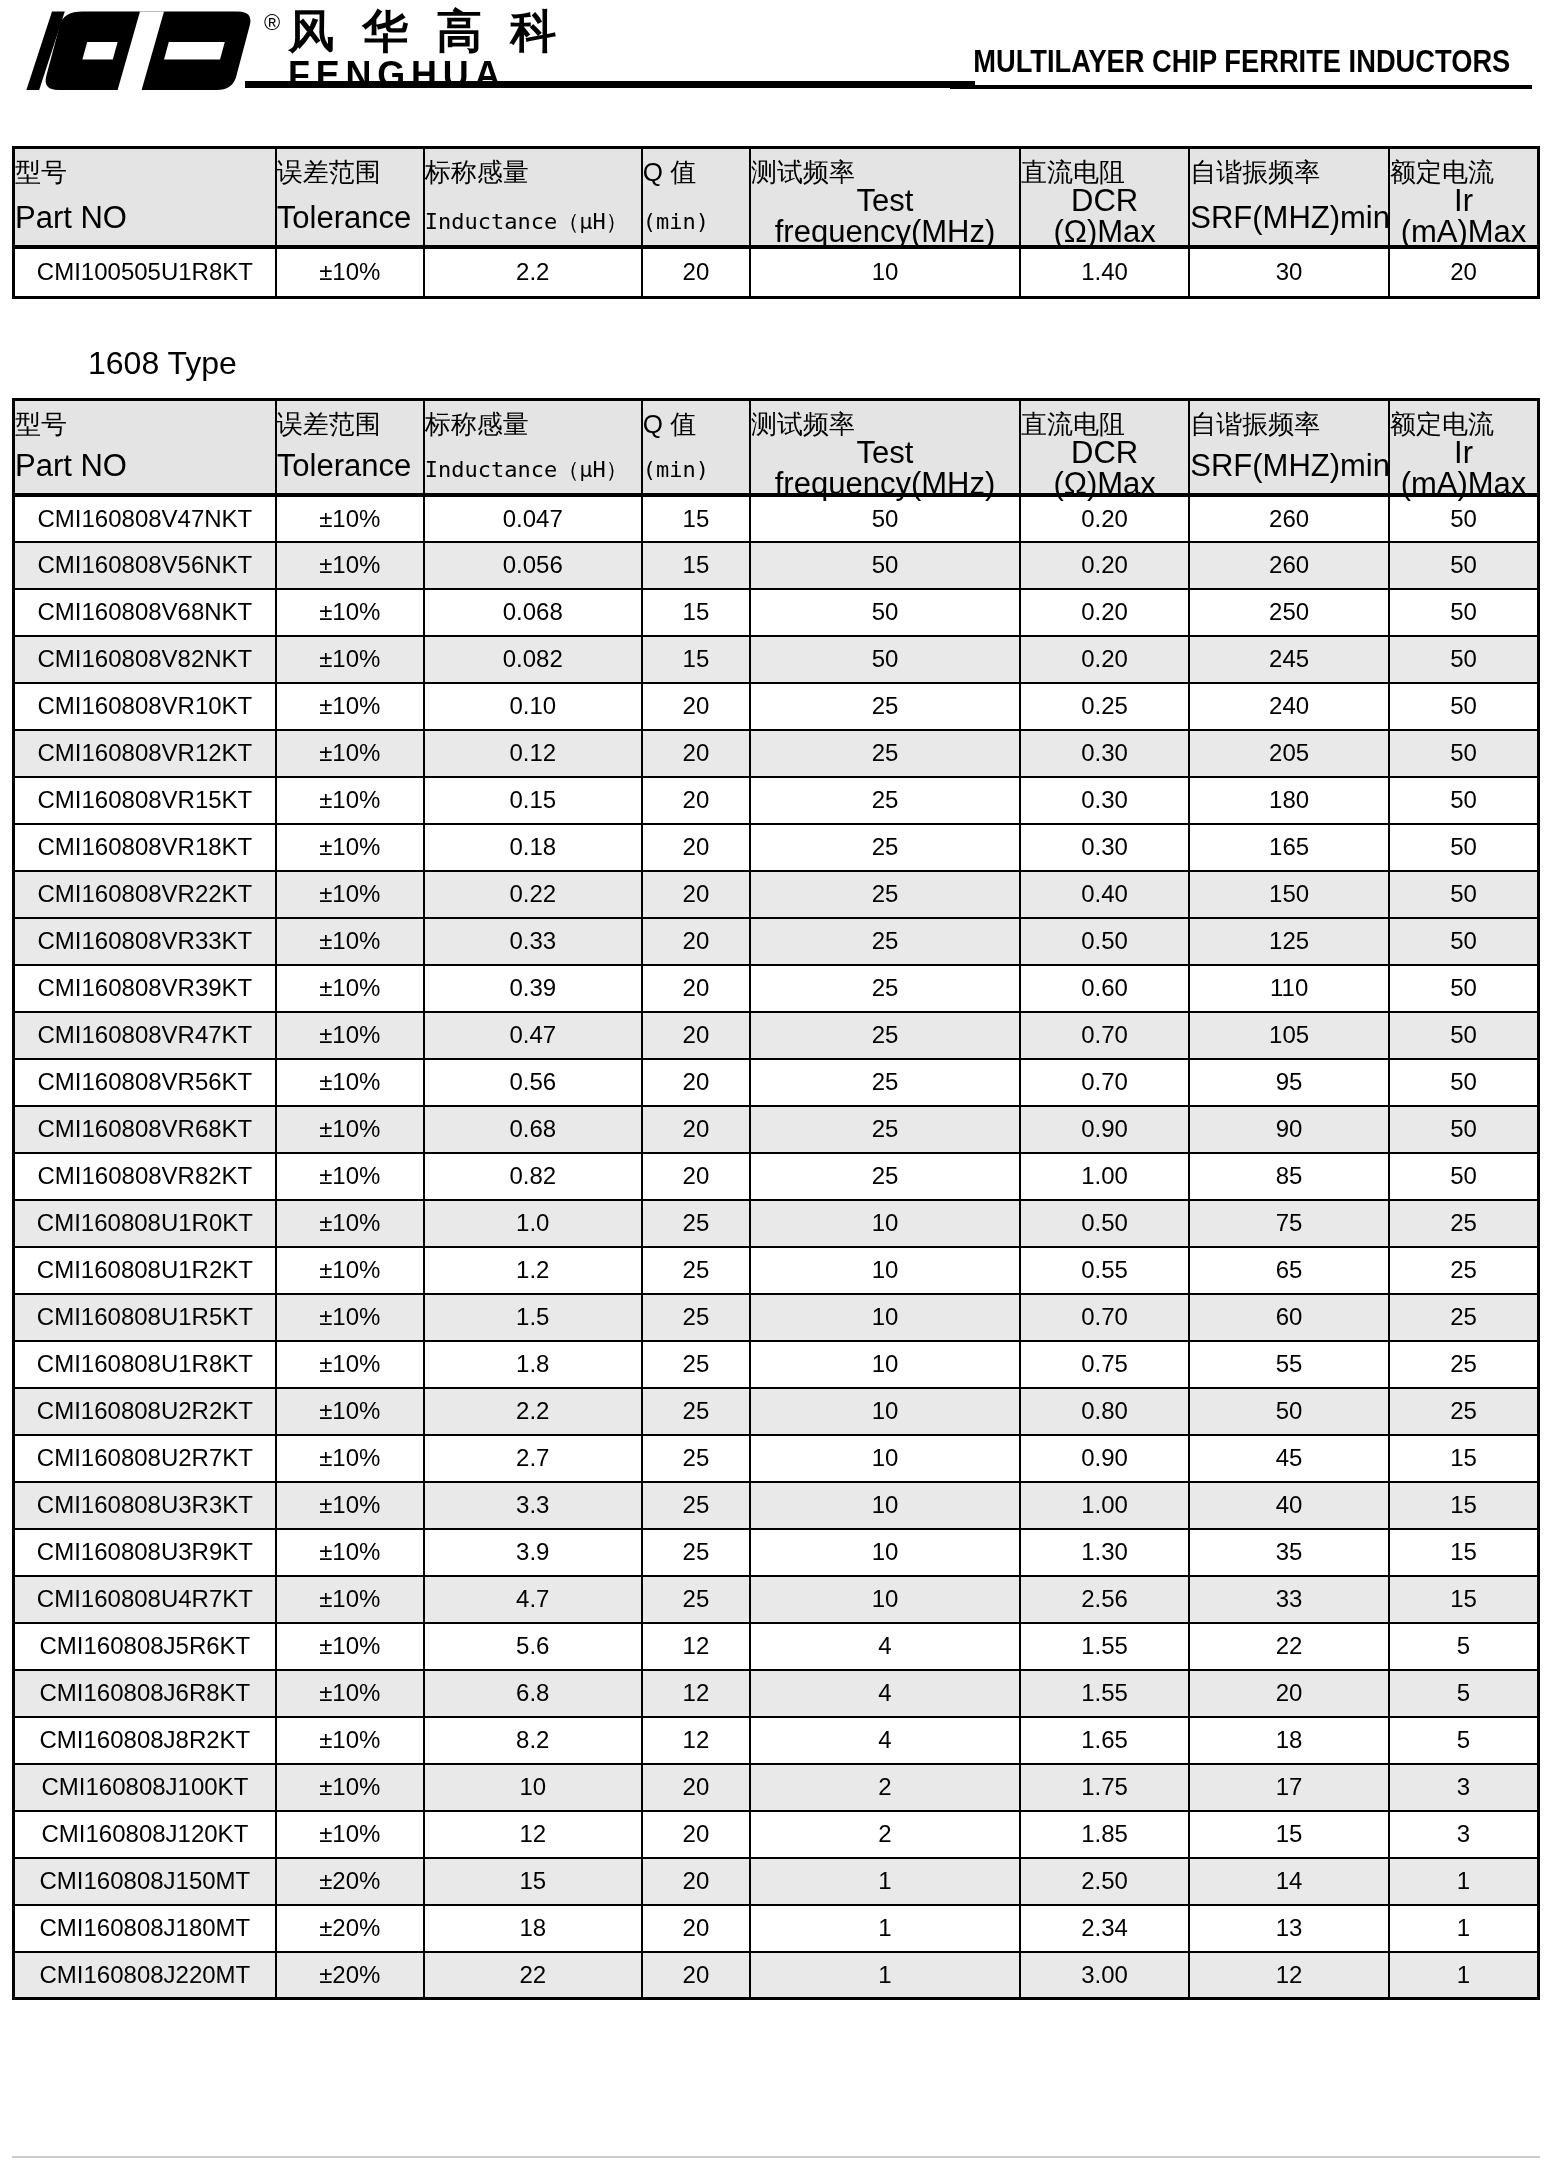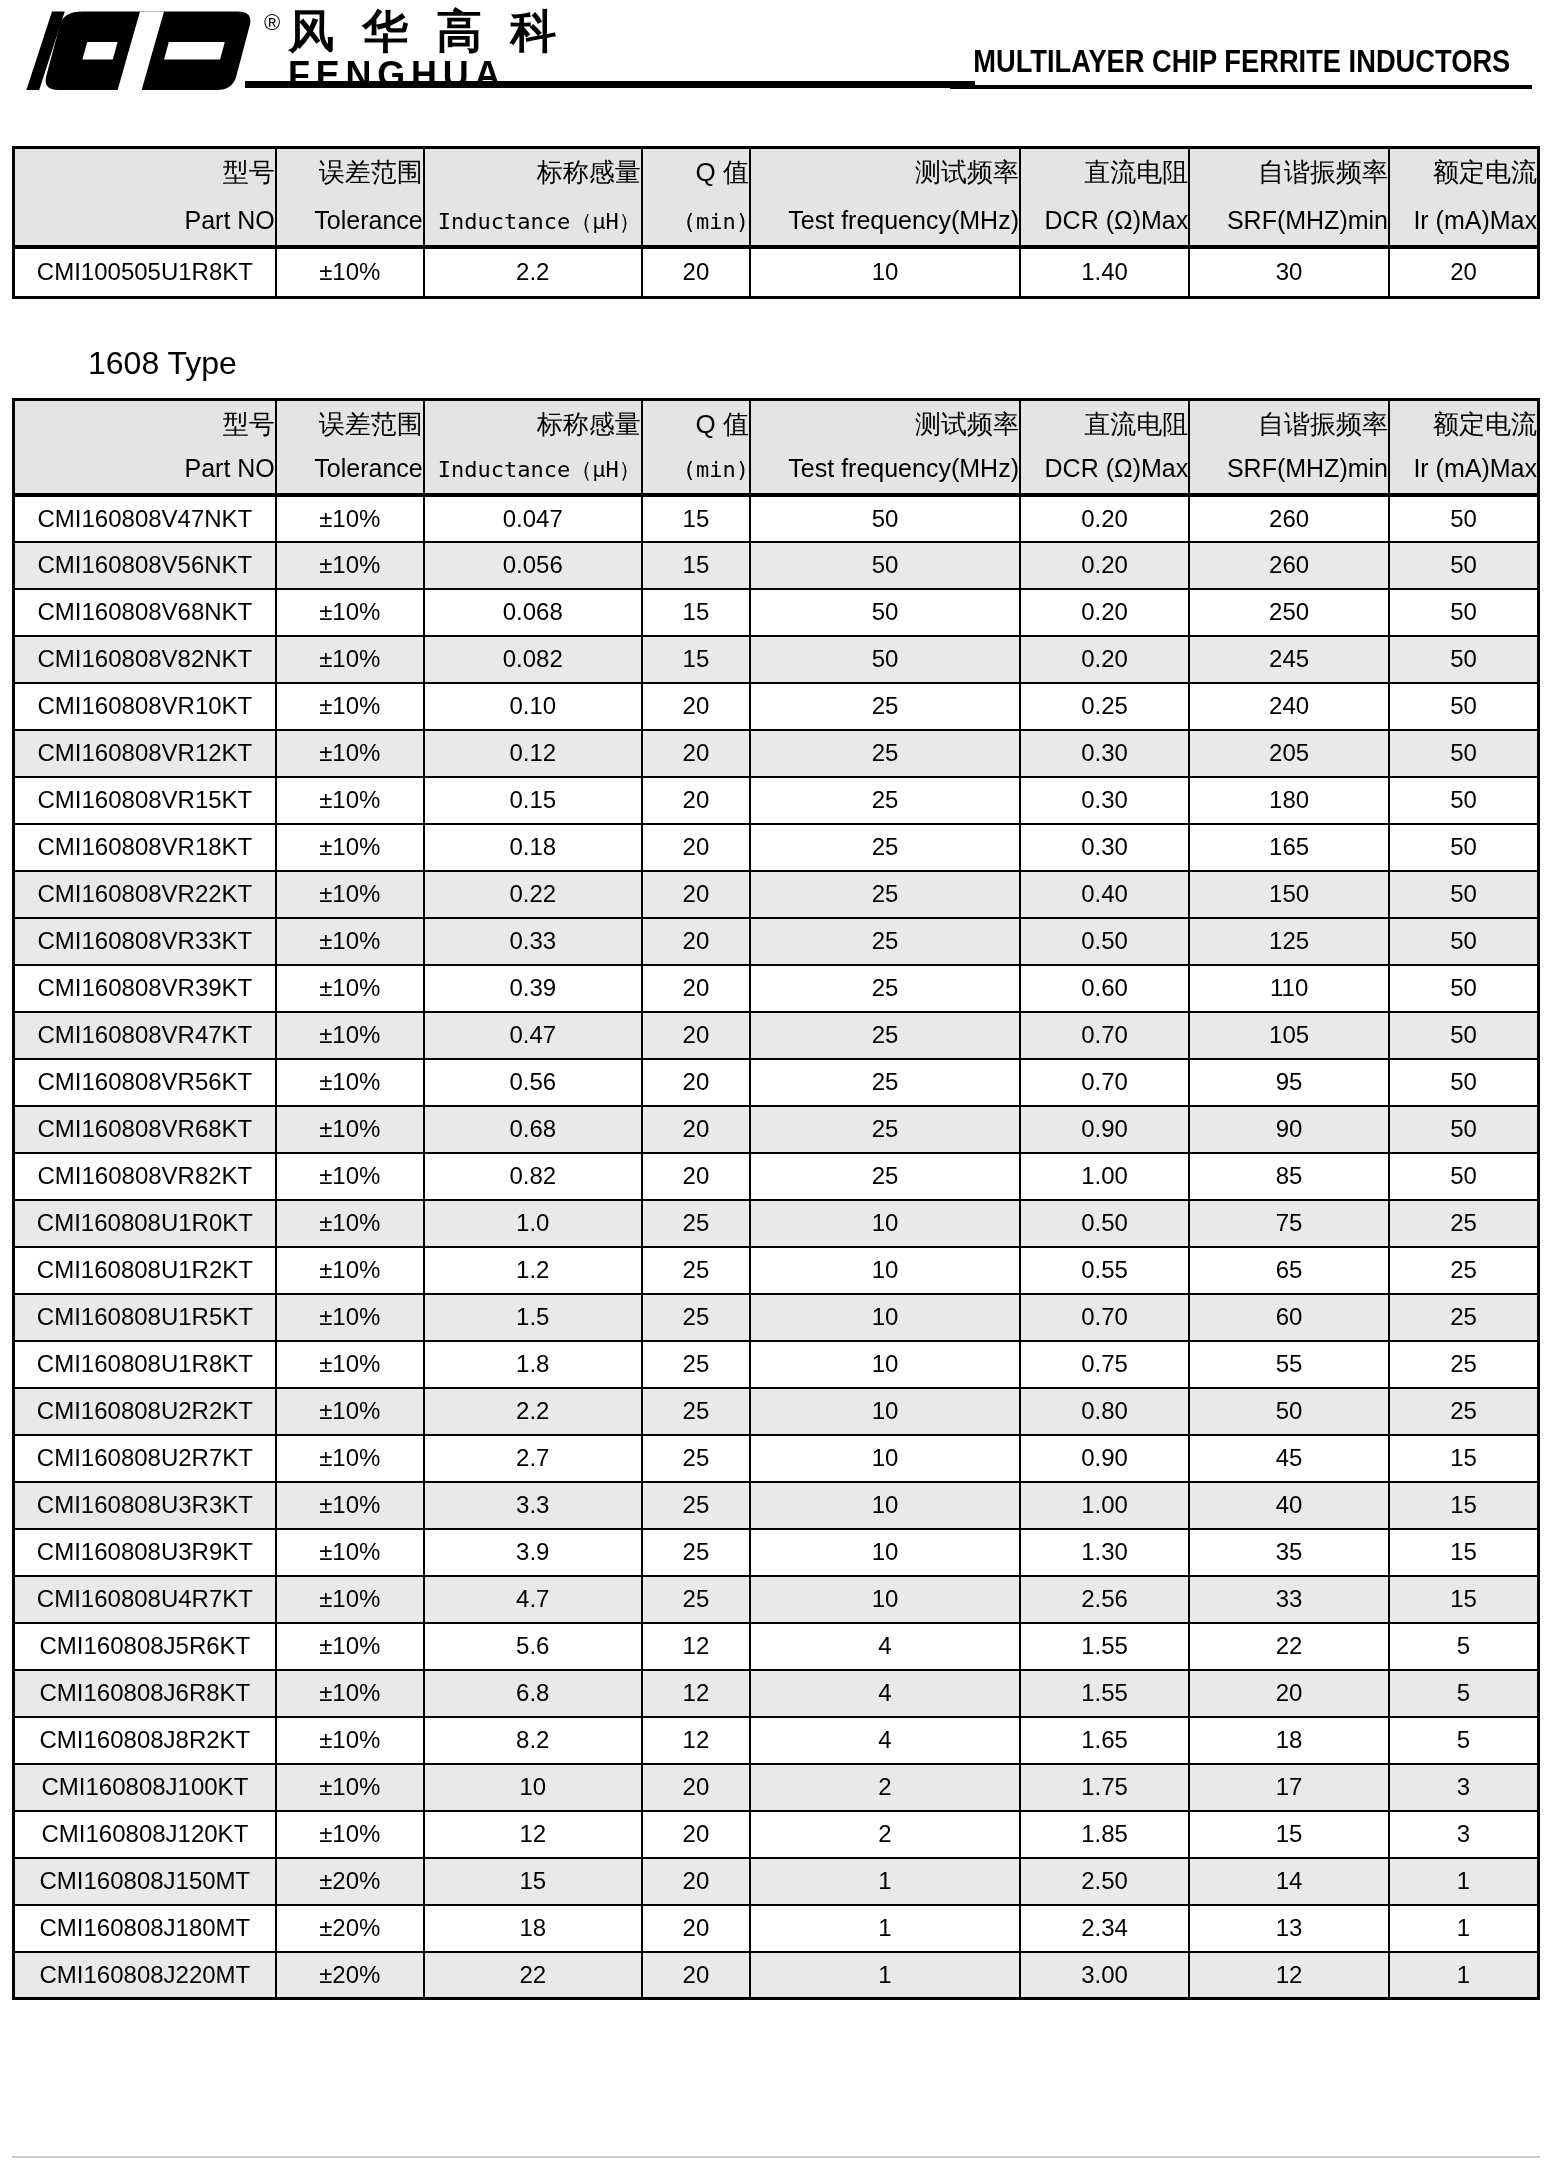--- a/index.html
+++ b/index.html
@@ -32,24 +32,24 @@
   .rule-thick{position:absolute;left:245px;top:81px;width:730px;height:7px;background:var(--border);}
   .rule-thin{position:absolute;left:950px;top:85px;width:582px;height:4px;background:var(--border);}
   
   table{
     border-collapse:collapse;table-layout:fixed;
     width:1528px;margin-left:12px;
     border:3px solid var(--border);
   }
   th,td{border:2px solid var(--border);text-align:center;vertical-align:middle;padding:0;}
   thead th{background:var(--header-fill);font-weight:400;border-bottom:4px solid var(--border);}
-  .hwrap{display:flex;flex-direction:column;justify-content:space-between;align-items:flex-end;height:92px;padding:10px 0 12px 0;}
+  .hwrap{display:flex;flex-direction:column;justify-content:space-between;align-items:flex-start;height:92px;padding:10px 0 12px 0;}
   .sum .hwrap{height:96px;}
   .cn{font-size:26px;line-height:1;}
-  .en{font-size:25px;line-height:1;}
+  .en{font-size:31px;line-height:1;}
   thead th:nth-child(3) .en,
   thead th:nth-child(4) .en{font-family:"DejaVu Sans Mono",monospace;font-size:22px;}
   tbody td{height:47px;font-size:24px;}
   .sum tbody td{height:50px;}
   tbody tr.shade{background:var(--stripe);}
   .c1{width:17.2%;} .c2{width:9.7%;} .c3{width:14.3%;} .c4{width:7.1%;}
   .c5{width:17.7%;} .c6{width:11.1%;} .c7{width:13.1%;} .c8{width:9.8%;}
   
   .sum{margin-top:46px;}
   .section-label{margin:46px 0 16px 88px;font-size:32px;}

